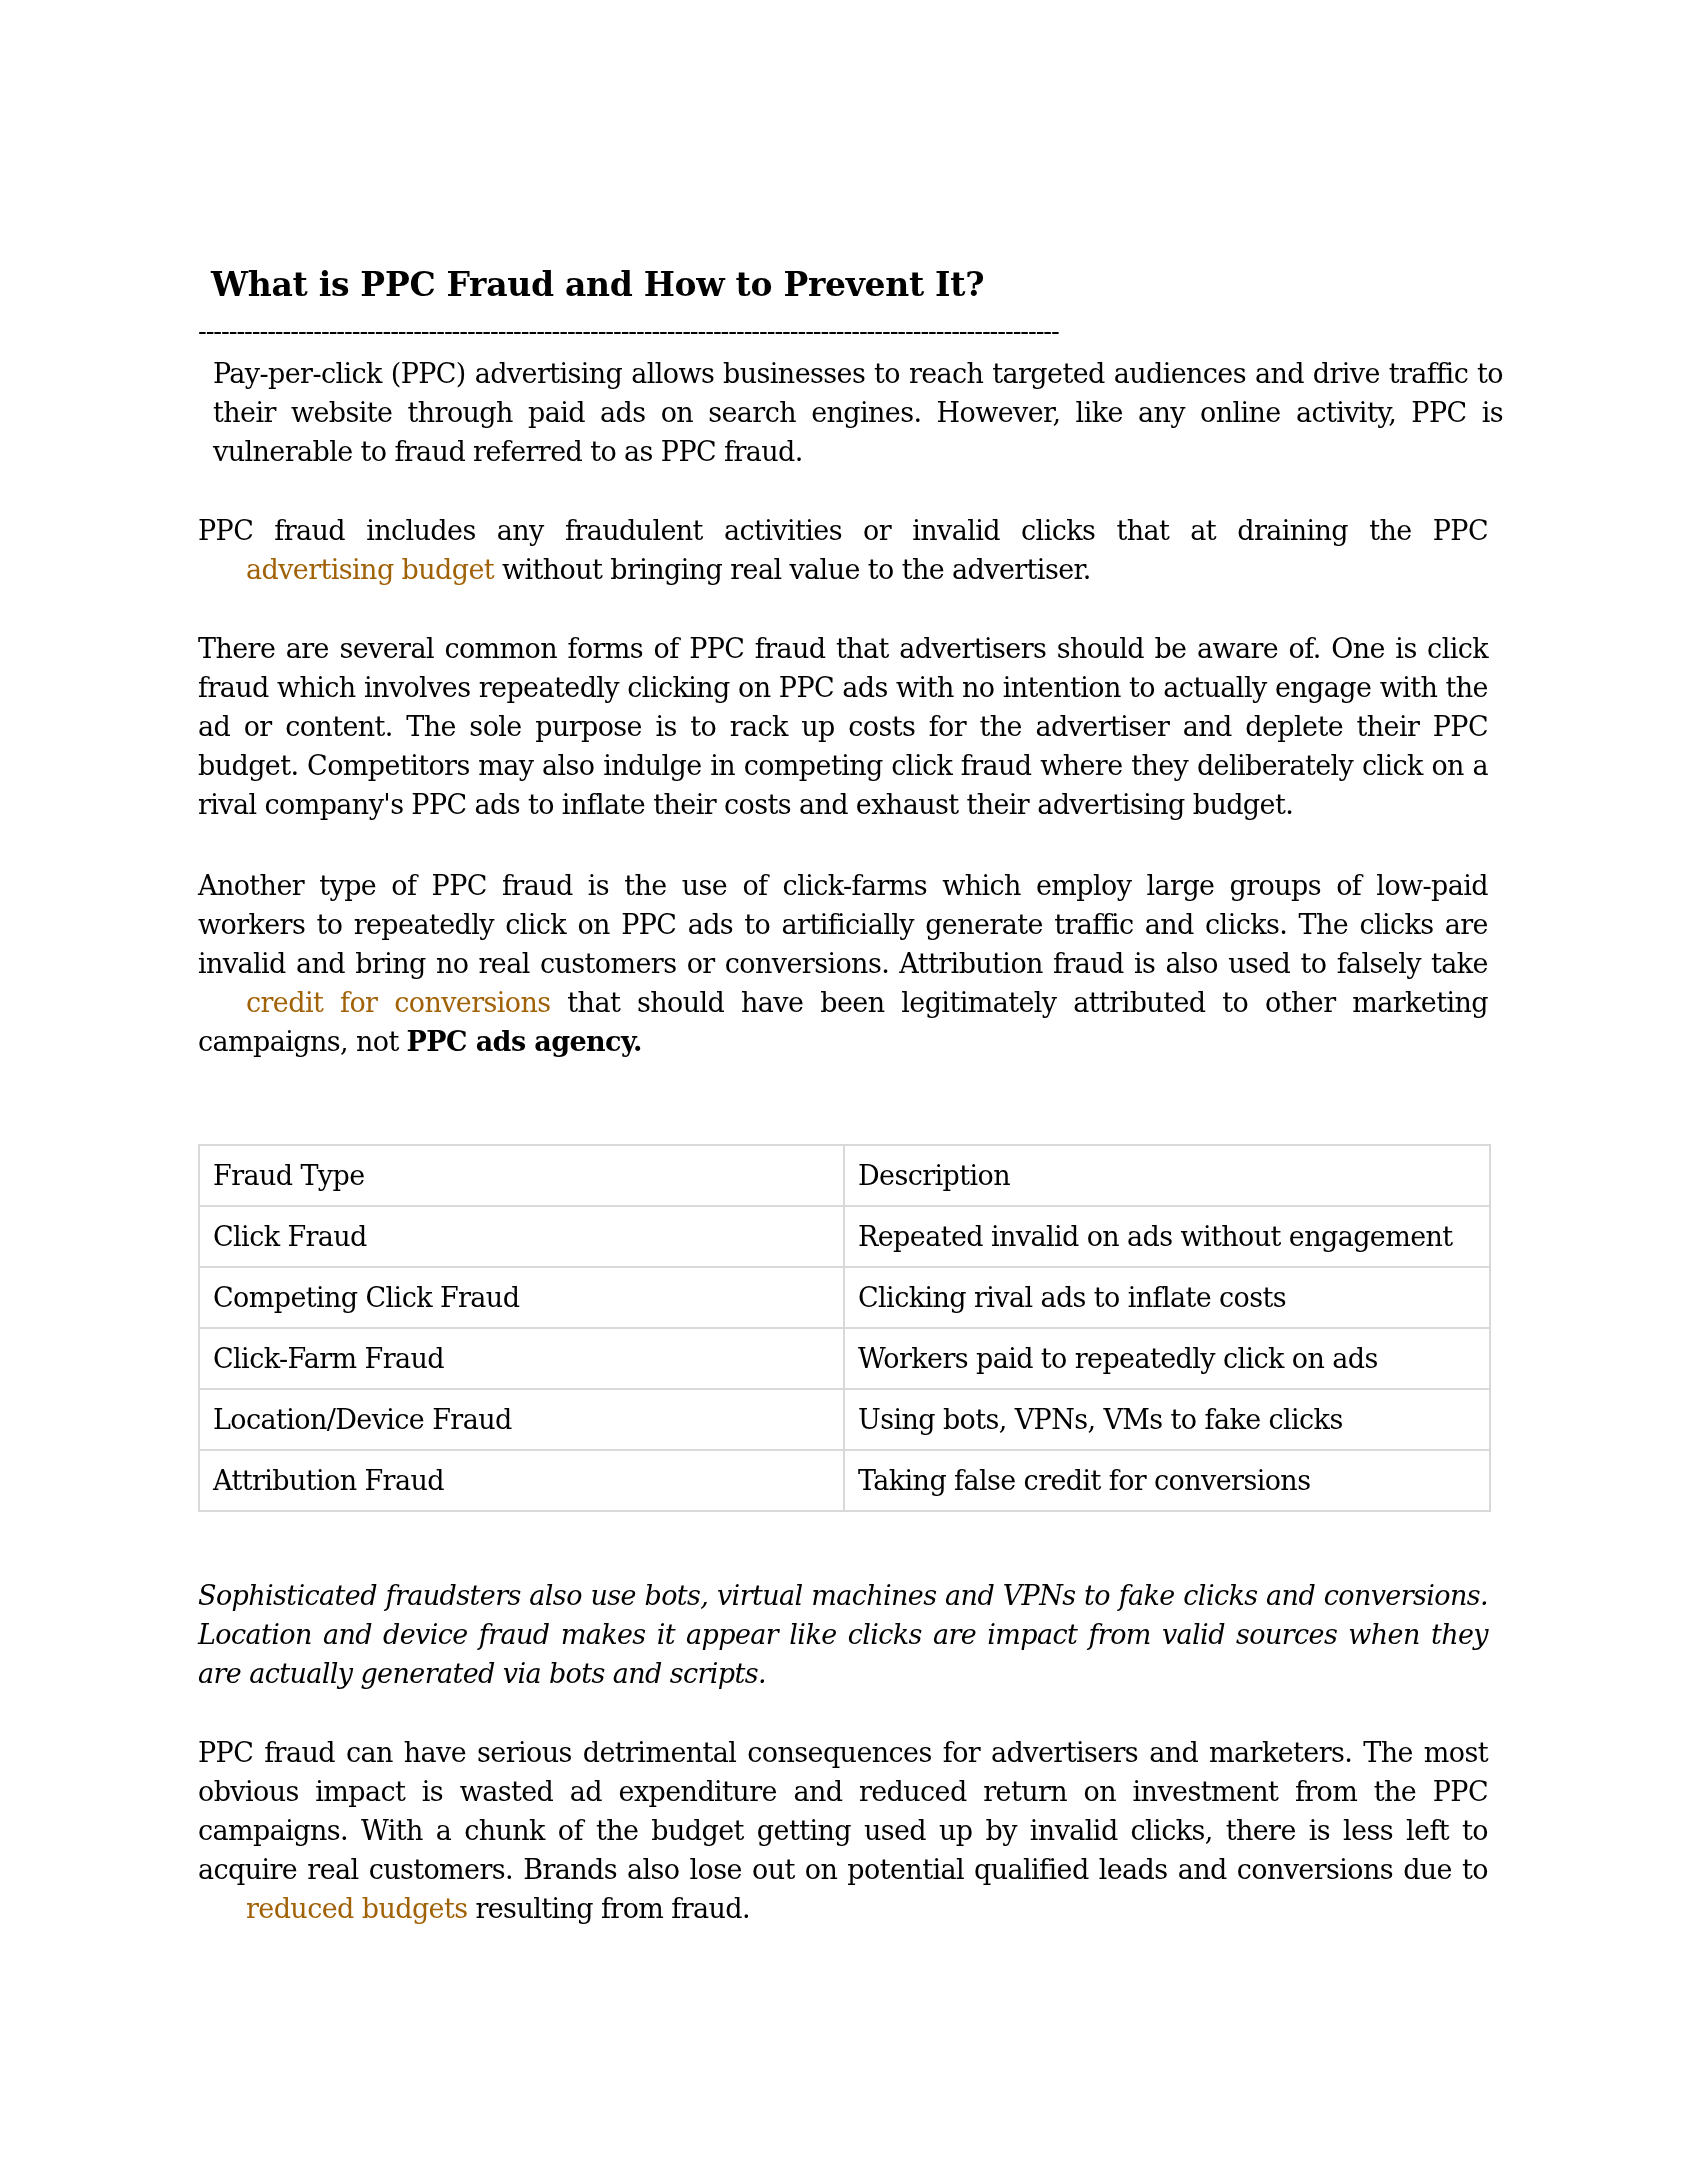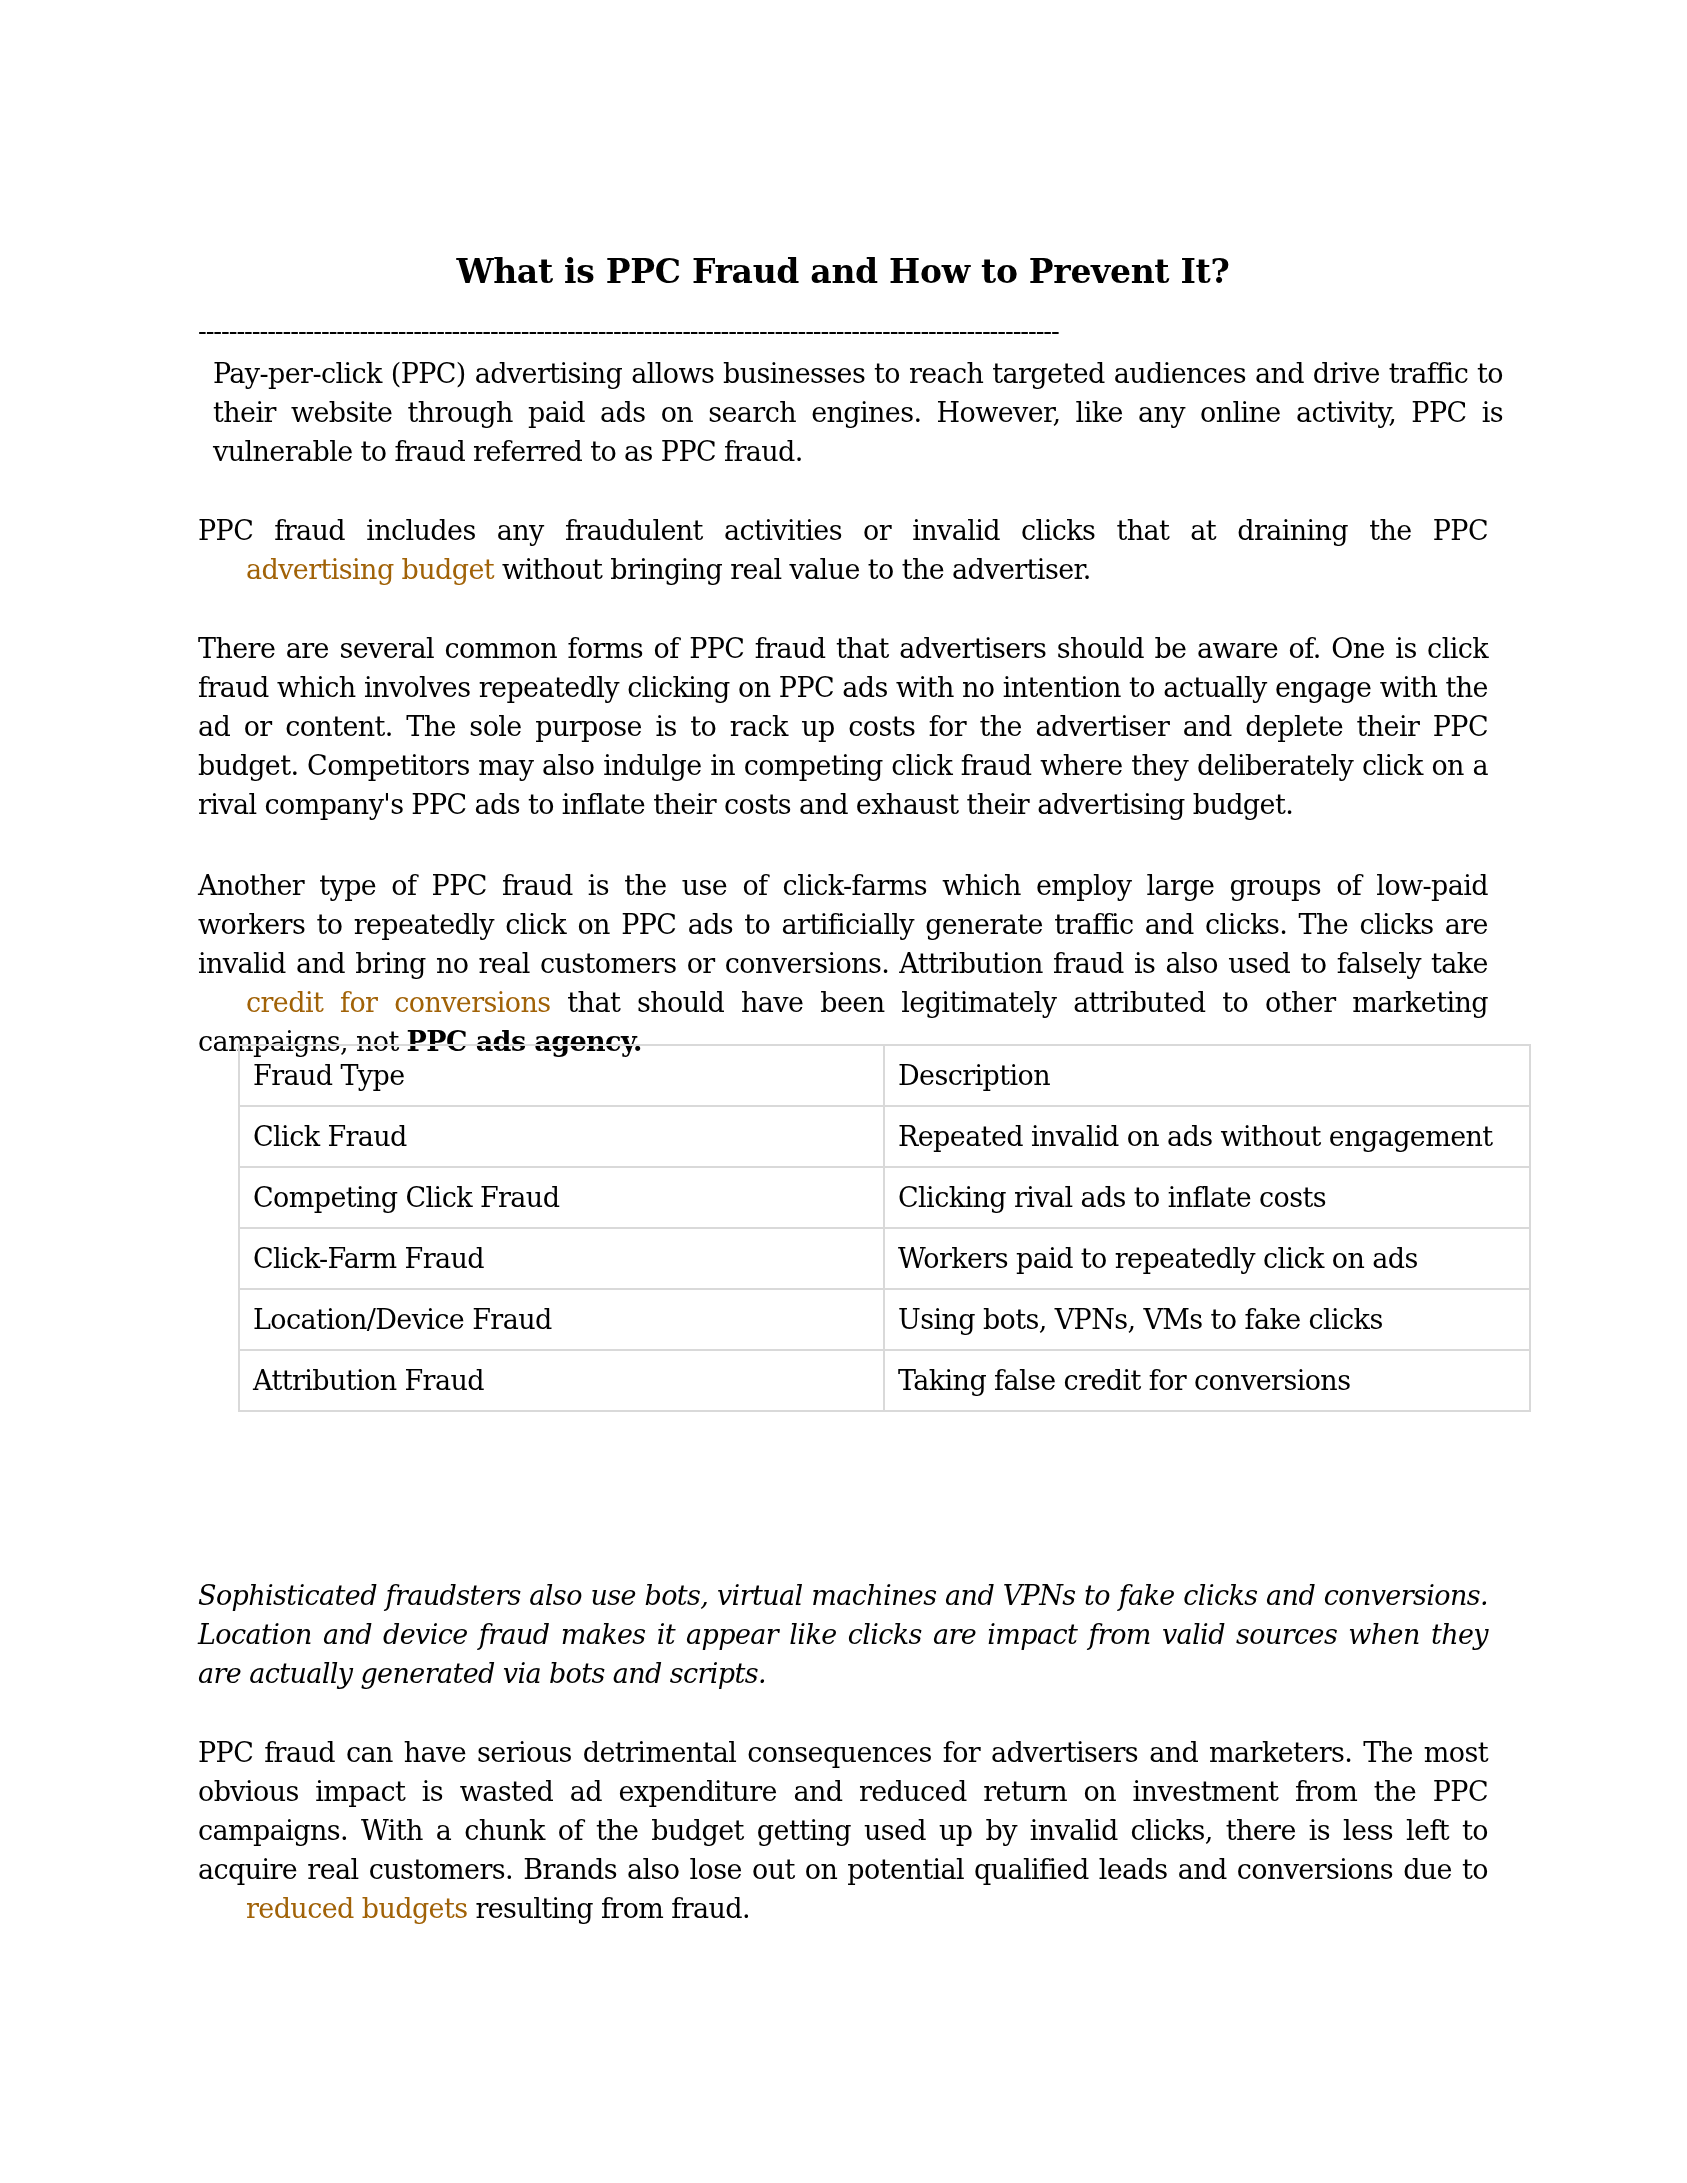--- a/index.html
+++ b/index.html
@@ -19,25 +19,24 @@
       position: absolute;
       left: 198px;
       top: 0;
       width: 1290px;
     }
     .doc-title {
       position: absolute;
       left: 0;
       top: 245px;
       width: 1290px;
-      text-align: center;
       font-weight: bold;
       font-size: 33px;
       line-height: 53px;
-      margin: 0;
+      margin: 13px;
       letter-spacing: -0.3px;
     }
     .divider {
       position: absolute;
       left: 0;
       top: 315px;
       width: 1256px;
       font-size: 26px;
       line-height: 33px;
       white-space: nowrap;
@@ -60,25 +59,24 @@
       text-decoration-thickness: 2px;
       text-underline-offset: 4px;
       cursor: pointer;
       margin-left: 48px;
     }
     .bold { font-weight: bold; }
 
     .fraud-table {
       position: absolute;
       left: 0;
-      top: 1044px;
+      top: 1144px;
       width: 1292px;
       border-collapse: collapse;
       table-layout: fixed;
-      margin-left: 40px;
     }
     .fraud-table td {
       border: 2px solid #d9d9d9;
       height: 61px;
       padding: 0 13px;
       font-size: 27px;
       letter-spacing: -0.6px;
       vertical-align: middle;
       box-sizing: border-box;
     }

